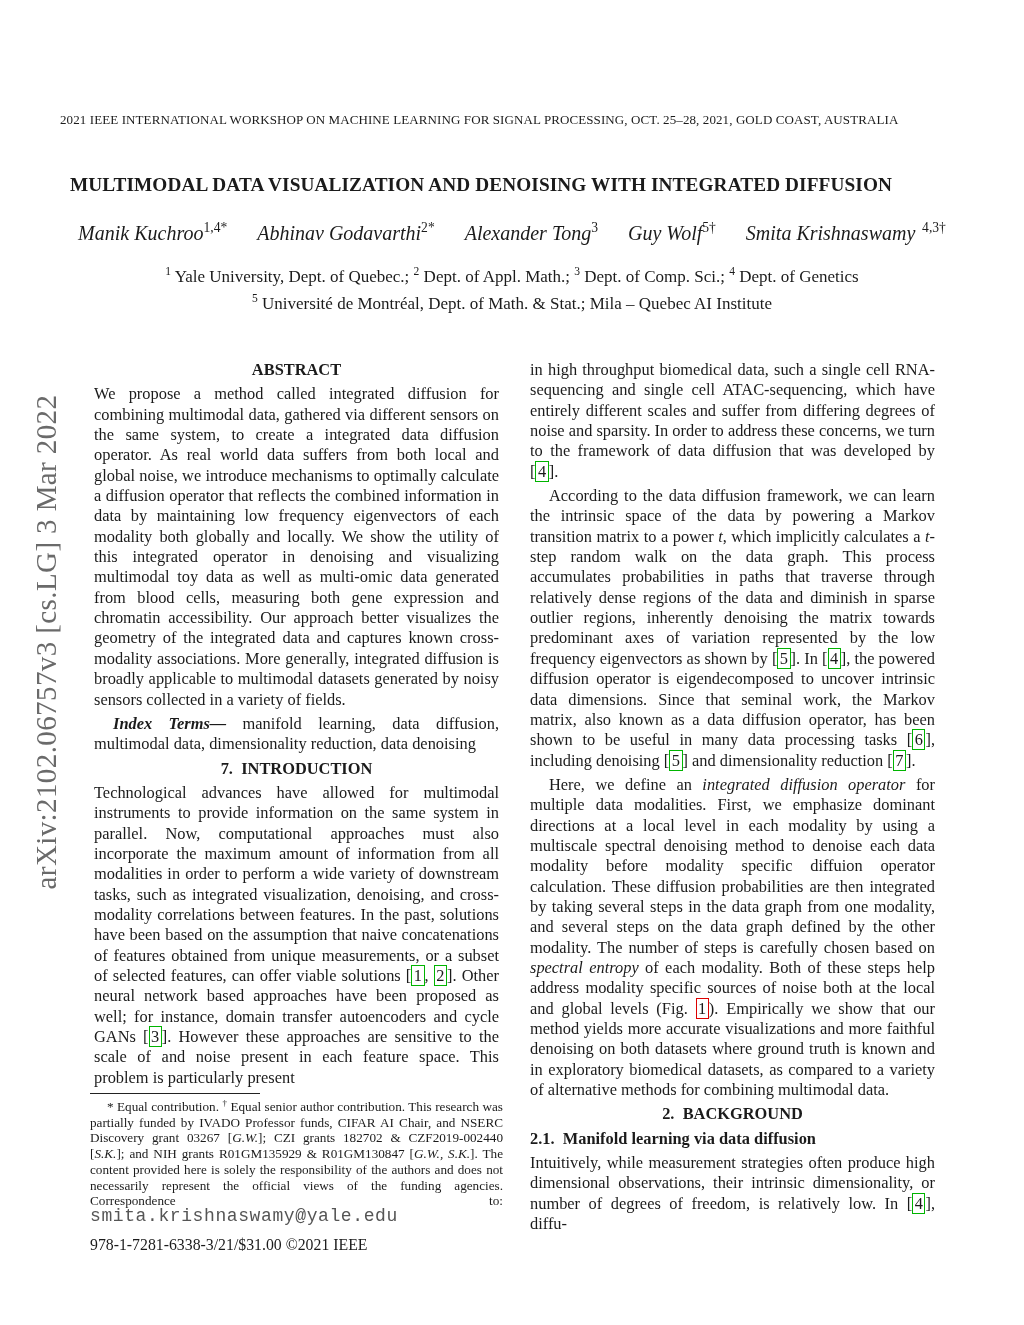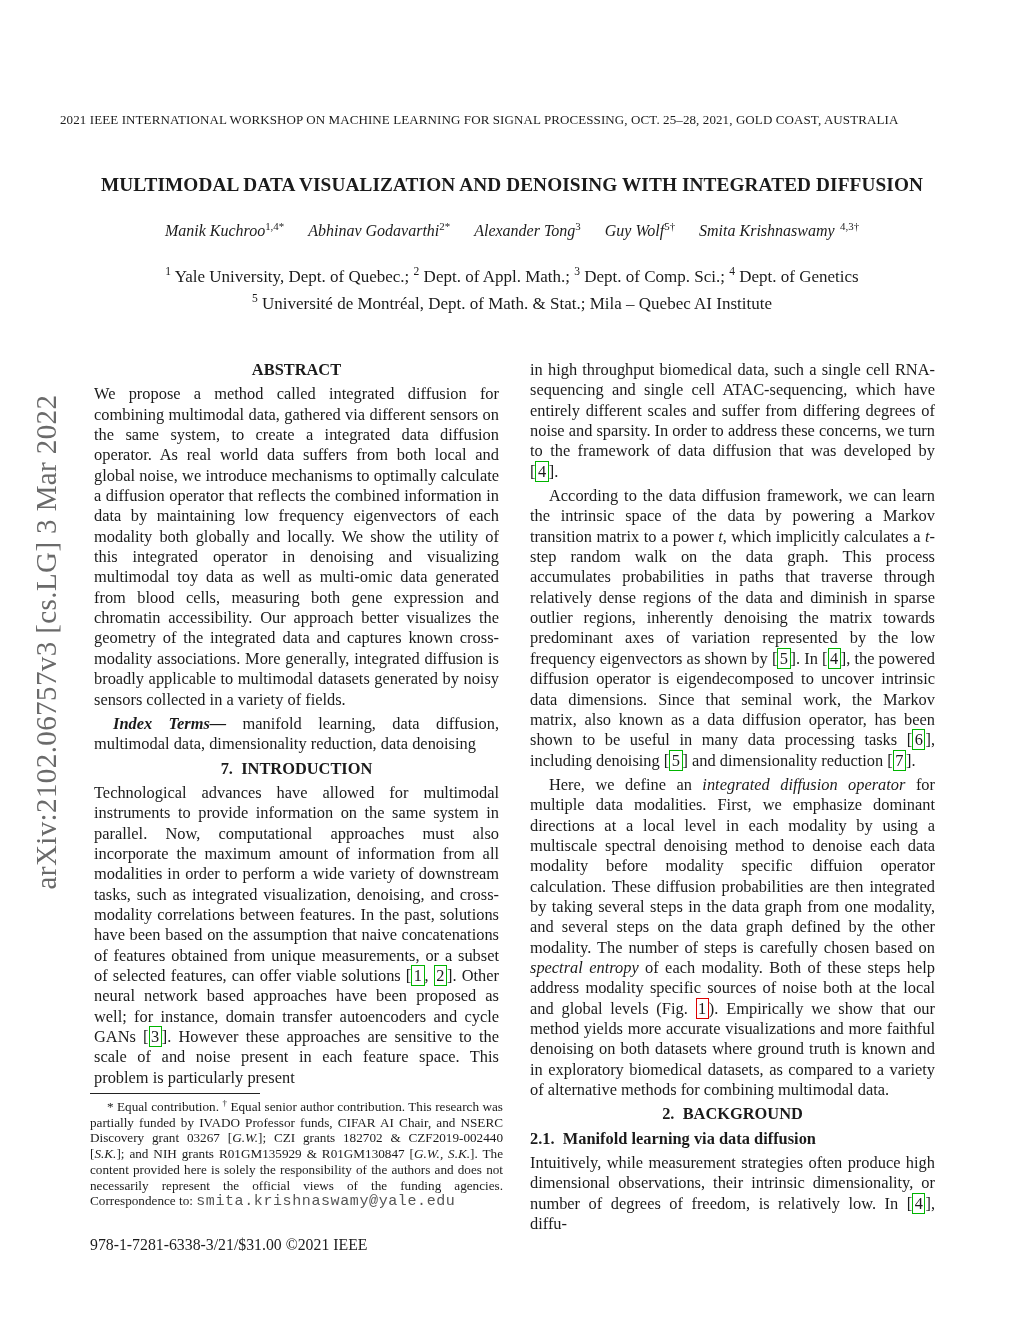--- a/index.html
+++ b/index.html
@@ -11,25 +11,25 @@
     position:absolute; left:46px; top:642px;
     transform:translate(-50%,-50%) rotate(-90deg);
     white-space:nowrap; font-size:29px; color:var(--wm,#6a6a6a); letter-spacing:0.4px;
   }
   .conf-header {
     position:absolute; left:60px; right:60px; top:112px;
     font-size:13px; letter-spacing:0.1px; white-space:nowrap;
   }
   .title {
     position:absolute; left:70px; right:70px; top:174px;
-    text-align:center; font-weight:bold; font-size:19.3px; letter-spacing:0.1px;
+    text-align:left; font-weight:bold; font-size:19.3px; letter-spacing:0.1px;
   }
   .authors {
     position:absolute; left:50px; right:50px; top:222px;
-    text-align:center; font-size:16px;
+    text-align:center; font-size:20px;
   }
   .affils {
     position:absolute; left:50px; right:50px; top:264px;
     text-align:center; font-size:17px; line-height:26.5px;
   }
   .col {
     position:absolute; width:413px; font-size:16.4px; line-height:20.35px;
     text-align:justify;
   }
   #left-col  { left:90px;  top:356px; }
@@ -42,21 +42,21 @@
   .sec-head { margin-top:27px; margin-bottom:20px; }
   .sec2-head { margin-top:29px; margin-bottom:23px; }
   .subsec-head { text-align:left; font-weight:bold; font-size:16.4px; margin:0 0 17px 0; }
   .i  { font-style:italic; }
   .bi { font-weight:bold; font-style:italic; }
   .sup { vertical-align:super; font-size:68%; font-style:normal; line-height:0; }
   .cite   { border:1.4px solid var(--cite,#00b400); padding:0 1.5px; }
   .figref { border:1.4px solid var(--fig,#dd0000);  padding:0 1.5px; }
   .mono {
     font-family:"Liberation Mono", monospace; color:#555555;
-    font-size:15px; letter-spacing:0.6px;
+    font-size:18px; letter-spacing:0.6px;
   }
   .footnote {
     position:absolute; left:90px; top:1093px; width:413px;
     font-size:13.2px; line-height:15.7px; text-align:justify;
   }
   .fnrule { width:170px; border-top:1.5px solid #222; margin-bottom:5px; }
   .footnote p { margin:0; text-indent:17px; }
   .copyright { position:absolute; left:90px; top:1236px; font-size:15.8px; }
 </style>
 </head>

